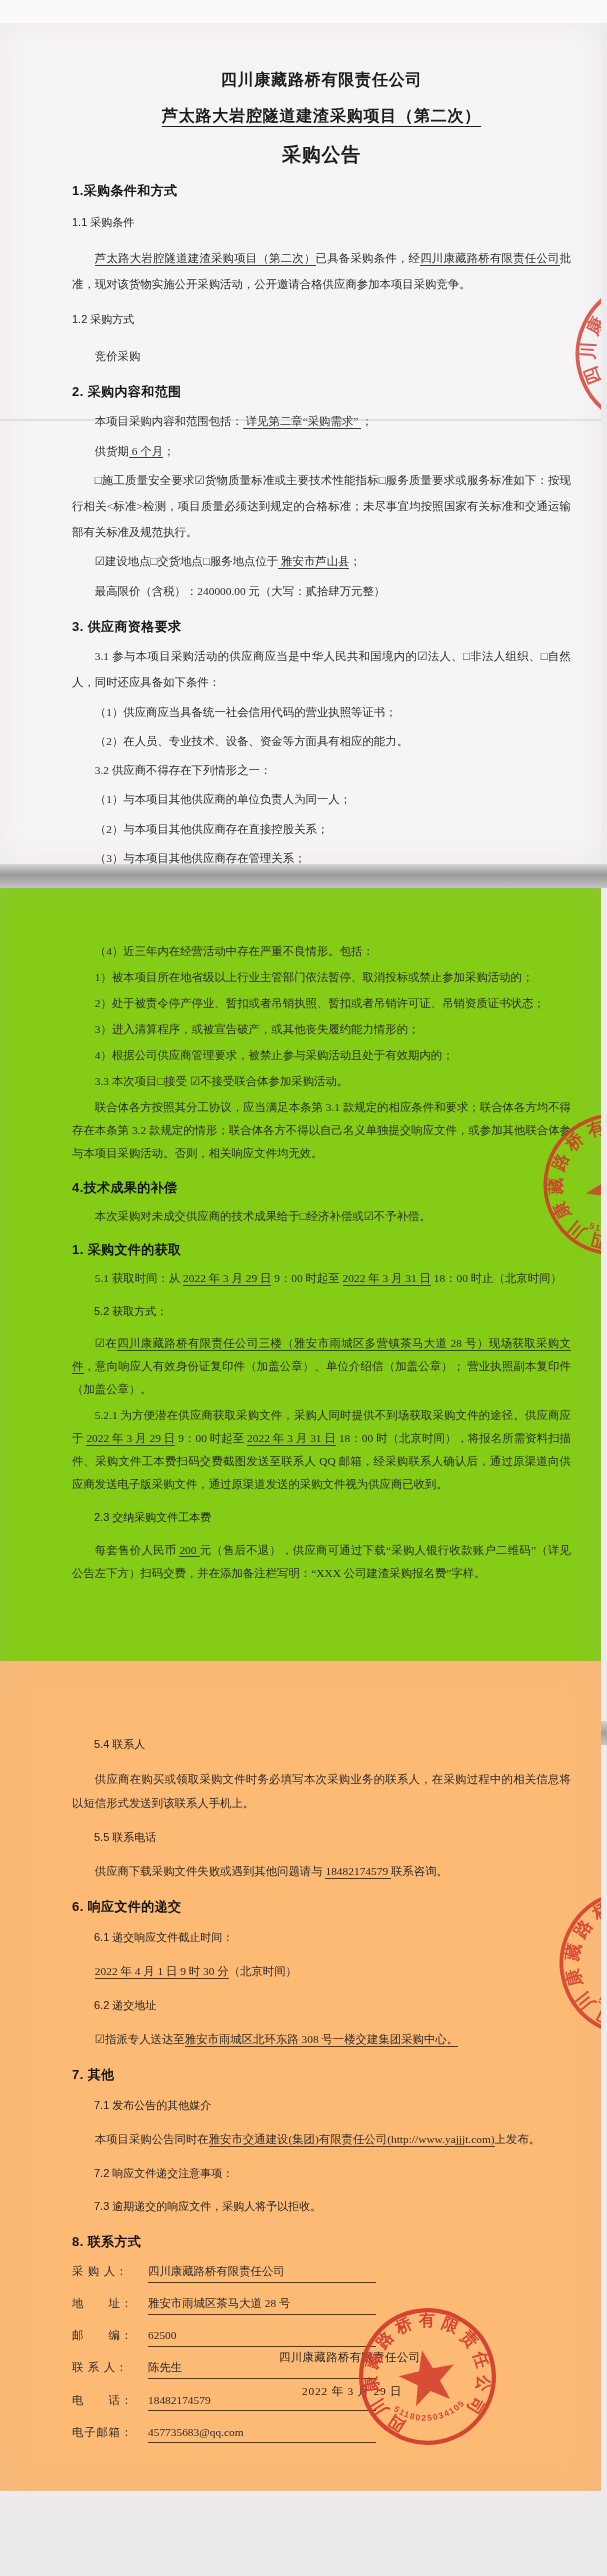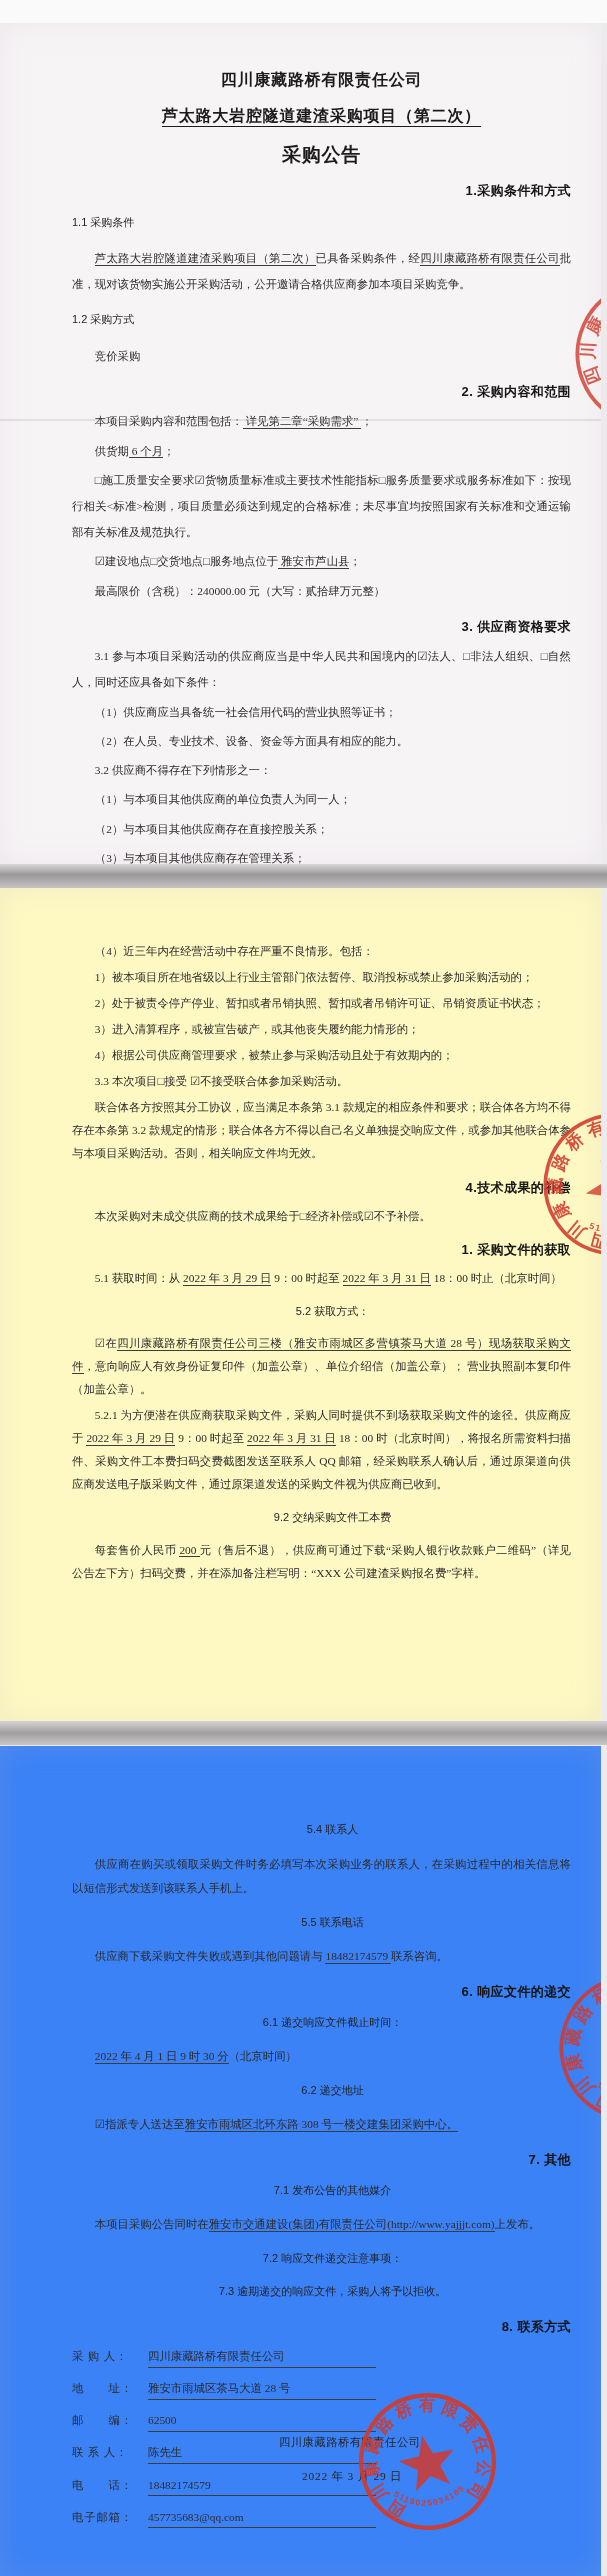--- a/index.html
+++ b/index.html
@@ -13,34 +13,34 @@
   .topband{position:absolute;top:0;left:0;width:607px;height:23px;background:#fbfafa;}
   .corner{position:absolute;top:23px;left:0;width:35px;height:26px;background:#dddbdc;
     clip-path:polygon(0 0,100% 0,0 100%);}
   .page{
     position:absolute;left:0;width:601px;background:#f7f4f6;
     overflow:hidden;box-sizing:border-box;
     padding-left:72px;padding-right:30px;
     box-shadow:inset 0 0 30px rgba(190,180,195,.18);
   }
   .p1{top:23px;height:841px;padding-top:47px;}
-  .p2{top:888px;height:833px;padding-top:49px;background:#fef9c3;}
-  .p3{top:1746px;height:830px;padding-top:62px;background:#3b82f6;}
+  .p2{top:888px;height:833px;padding-top:49px;background:#84cc16;}
+  .p3{top:1661px;height:830px;padding-top:62px;background:#fdba74;}
   .sep{position:absolute;left:0;width:607px;}
   .sep1{top:864px;height:24px;background:linear-gradient(180deg,#d9d7d7 0%,#9b9899 45%,#c6c3c4 100%);}
   .sep2{top:1721px;height:24px;background:linear-gradient(180deg,#d4d2d2 0%,#a29fa0 50%,#c9c6c7 100%);}
   .streak{position:absolute;left:0;right:0;height:1.5px;background:rgba(175,175,188,.30);}
 
   .title{font-size:16px;font-weight:bold;text-align:center;margin:0 0 15px;letter-spacing:0.8px;color:#1c1a1b;}
   .title.small{font-size:19px;margin-bottom:10.6px;}
   .underl{text-decoration:underline;text-underline-offset:5.3px;text-decoration-thickness:1.1px;}
   .h1{font-family:"Liberation Sans","DejaVu Sans",sans-serif;font-size:13px;font-weight:700;
-      color:#151515;margin:13.7px 0 7.6px;letter-spacing:0.4px;text-align:right;}
+      color:#151515;margin:13.7px 0 7.6px;letter-spacing:0.4px;}
   .sub{font-family:"Liberation Sans","DejaVu Sans",sans-serif;font-size:11px;color:#242224;margin:10px 0;}
-  .ind{text-indent:2em;text-align:center;}
+  .ind{text-indent:2em;}
   .para{font-size:11.4px;margin:3px 0;text-indent:2em;text-align:justify;}
   .p1 p{line-height:2.3;}
   .p2 p{line-height:2.02;}
   .p3 p{line-height:2.15;}
   .u{border-bottom:0.8px solid #3d3b3c;padding-bottom:0.8px;}
 
   .frow{margin:11.4px 0;font-size:11.4px;line-height:1.6;}
   .flabel{display:inline-block;width:76px;letter-spacing:0.8px;}
   .fval{display:inline-block;min-width:228px;border-bottom:0.8px solid #3d3b3c;padding-bottom:1.5px;}
 
@@ -110,21 +110,21 @@
   <p class="para">联合体各方按照其分工协议，应当满足本条第 3.1 款规定的相应条件和要求；联合体各方均不得存在本条第 3.2 款规定的情形；联合体各方不得以自己名义单独提交响应文件，或参加其他联合体参与本项目采购活动。否则，相关响应文件均无效。</p>
 
   <h3 class="h1">4.技术成果的补偿</h3>
   <p class="para">本次采购对未成交供应商的技术成果给于□经济补偿或☑不予补偿。</p>
 
   <h3 class="h1">1.  采购文件的获取</h3>
   <p class="para"><span>5.1 获取时间：从 </span><span class="u">2022 年 3 月 29 日</span><span> 9：00 时起至 </span><span class="u">2022 年 3 月 31 日</span><span> 18：00 时止（北京时间）</span></p>
   <p class="sub ind">5.2  获取方式：</p>
   <p class="para"><span>☑在</span><span class="u">四川康藏路桥有限责任公司三楼（雅安市雨城区多营镇茶马大道 28 号）现场获取采购文件</span><span>，意向响应人有效身份证复印件（加盖公章）、单位介绍信（加盖公章）； 营业执照副本复印件（加盖公章）。</span></p>
   <p class="para"><span>5.2.1 为方便潜在供应商获取采购文件，采购人同时提供不到场获取采购文件的途径。供应商应于 </span><span class="u">2022 年 3 月 29 日</span><span> 9：00 时起至 </span><span class="u">2022 年 3 月 31 日</span><span> 18：00 时（北京时间），将报名所需资料扫描件、采购文件工本费扫码交费截图发送至联系人 QQ 邮箱，经采购联系人确认后，通过原渠道向供应商发送电子版采购文件，通过原渠道发送的采购文件视为供应商已收到。</span></p>
-  <p class="sub ind">9.2 交纳采购文件工本费</p>
+  <p class="sub ind">2.3 交纳采购文件工本费</p>
   <p class="para"><span>每套售价人民币 </span><span class="u">200 </span><span>元（售后不退），供应商可通过下载“采购人银行收款账户二维码”（详见公告左下方）扫码交费，并在添加备注栏写明：“XXX 公司建渣采购报名费”字样。</span></p>
 
   <svg class="seal seal-e2" viewBox="0 0 200 200">
     <circle cx="100" cy="100" r="94" fill="none" stroke="#d23a2c" stroke-width="5"></circle>
     <path id="arcA2" d="M 100 172 A 72 72 0 1 1 100.01 172" fill="none"></path>
     <text fill="#d23a2c" font-size="23">
       <textPath href="#arcA2" startOffset="45" textLength="360">四川康藏路桥有限责任公司</textPath>
     </text>
     <polygon fill="#d23a2c" opacity="0.9" points="100,62 110,90.2 139.9,91 116.2,109.3 124.7,138 100,121 75.3,138 83.8,109.3 60.1,91 90,90.2"></polygon>
     <path id="numA2" d="M 34 126 A 78 78 0 0 0 166 126" fill="none"></path>

